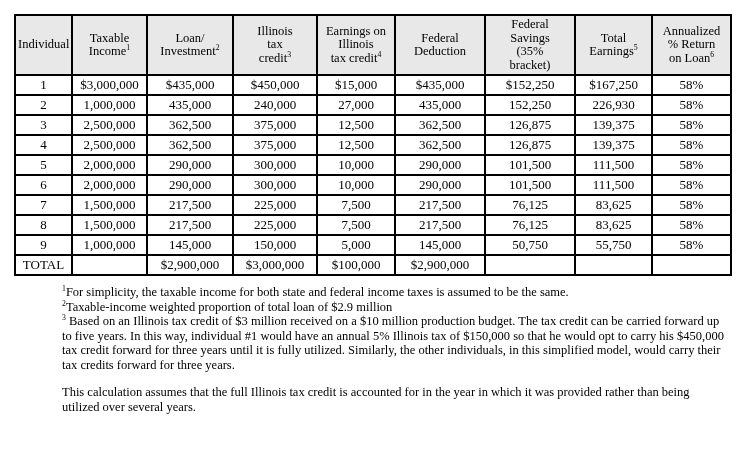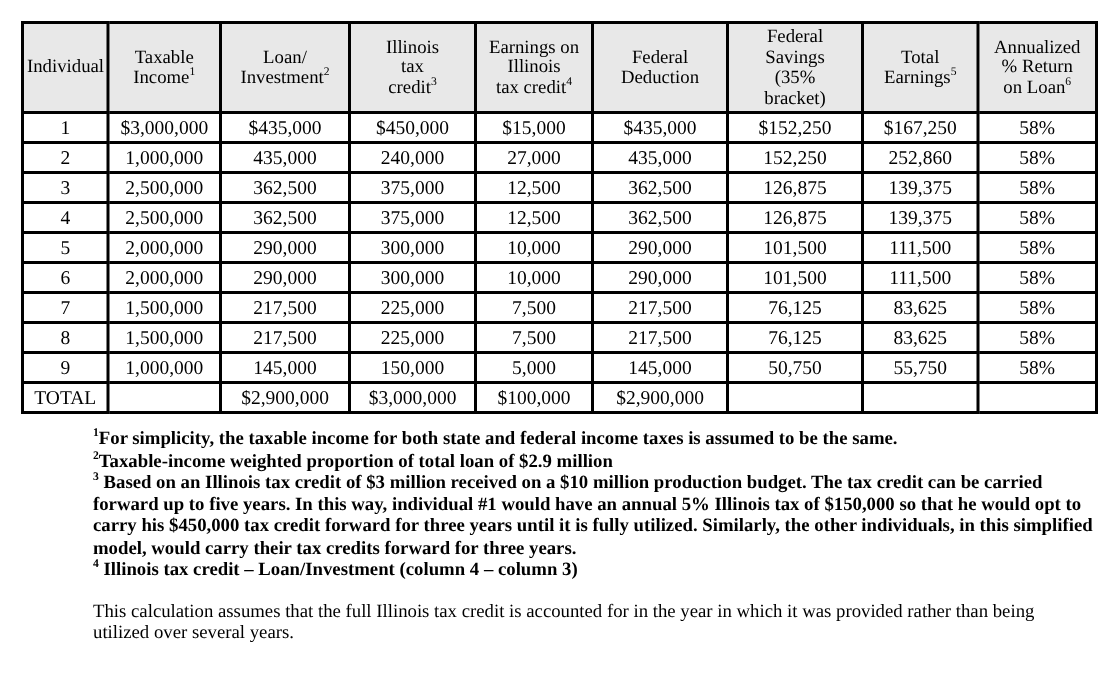--- a/index.html
+++ b/index.html
@@ -9,21 +9,21 @@
   }
   .page{position:absolute;left:14px;top:14px;width:716px;}
   table{border-collapse:collapse;table-layout:fixed;width:716px;}
   th,td{border:2px solid #000;text-align:center;vertical-align:middle;overflow:hidden;}
   th{
     background:#e8e8e8;font-weight:normal;font-size:12.5px;line-height:13.5px;
     height:56px;padding:1px 2px;
   }
   td{font-size:13px;height:18px;padding:0 2px;white-space:nowrap;}
   sup{font-size:0.62em;vertical-align:super;line-height:0;}
-  .footnotes{margin:9px 0 0 48px;width:668px;font-weight:bold;}
+  .footnotes{margin:9px 0 0 48px;width:668px;}
   .footnotes div{font-size:12.5px;line-height:14.5px;}
   .note{margin:13px 0 0 48px;width:655px;font-size:12.5px;line-height:14.5px;}
   col.c1{width:57px}col.c2{width:75px}col.c3{width:86px}col.c4{width:84px}
   col.c5{width:78px}col.c6{width:90px}col.c7{width:90px}col.c8{width:77px}col.c9{width:79px}
 </style>
 </head>
 <body>
 
 <div class="page">
   <table>
@@ -64,21 +64,21 @@
           <td>58%</td>
         </tr>
         <tr>
           <td>2</td>
           <td>1,000,000</td>
           <td>435,000</td>
           <td>240,000</td>
           <td>27,000</td>
           <td>435,000</td>
           <td>152,250</td>
-          <td>252,860</td>
+          <td>226,930</td>
           <td>58%</td>
         </tr>
         <tr>
           <td>3</td>
           <td>2,500,000</td>
           <td>362,500</td>
           <td>375,000</td>
           <td>12,500</td>
           <td>362,500</td>
           <td>126,875</td>
@@ -162,17 +162,16 @@
           <td></td>
           <td></td>
         </tr>
       </tbody>
   </table>
 
   <div class="footnotes" id="footnotes">
       <div><sup>1</sup>For simplicity, the taxable income for both state and federal income taxes is assumed to be the same.</div>
       <div><sup>2</sup>Taxable-income weighted proportion of total loan of $2.9 million</div>
       <div><sup>3</sup> Based on an Illinois tax credit of $3 million received on a $10 million production budget.  The tax credit can be carried forward up to five years.  In this way, individual #1 would have an annual 5% Illinois tax of $150,000 so that he would opt to carry his $450,000 tax credit forward for three years until it is fully utilized.  Similarly, the other individuals, in this simplified model, would carry their tax credits forward for three years.</div>
-      <div><sup>4</sup> Illinois tax credit – Loan/Investment (column 4 – column 3)</div>
     </div>
 
   <p class="note">This calculation assumes that the full Illinois tax credit is accounted for in the year in which it was provided rather than being utilized over several years.</p>
 </div>
 
 </body></html>

